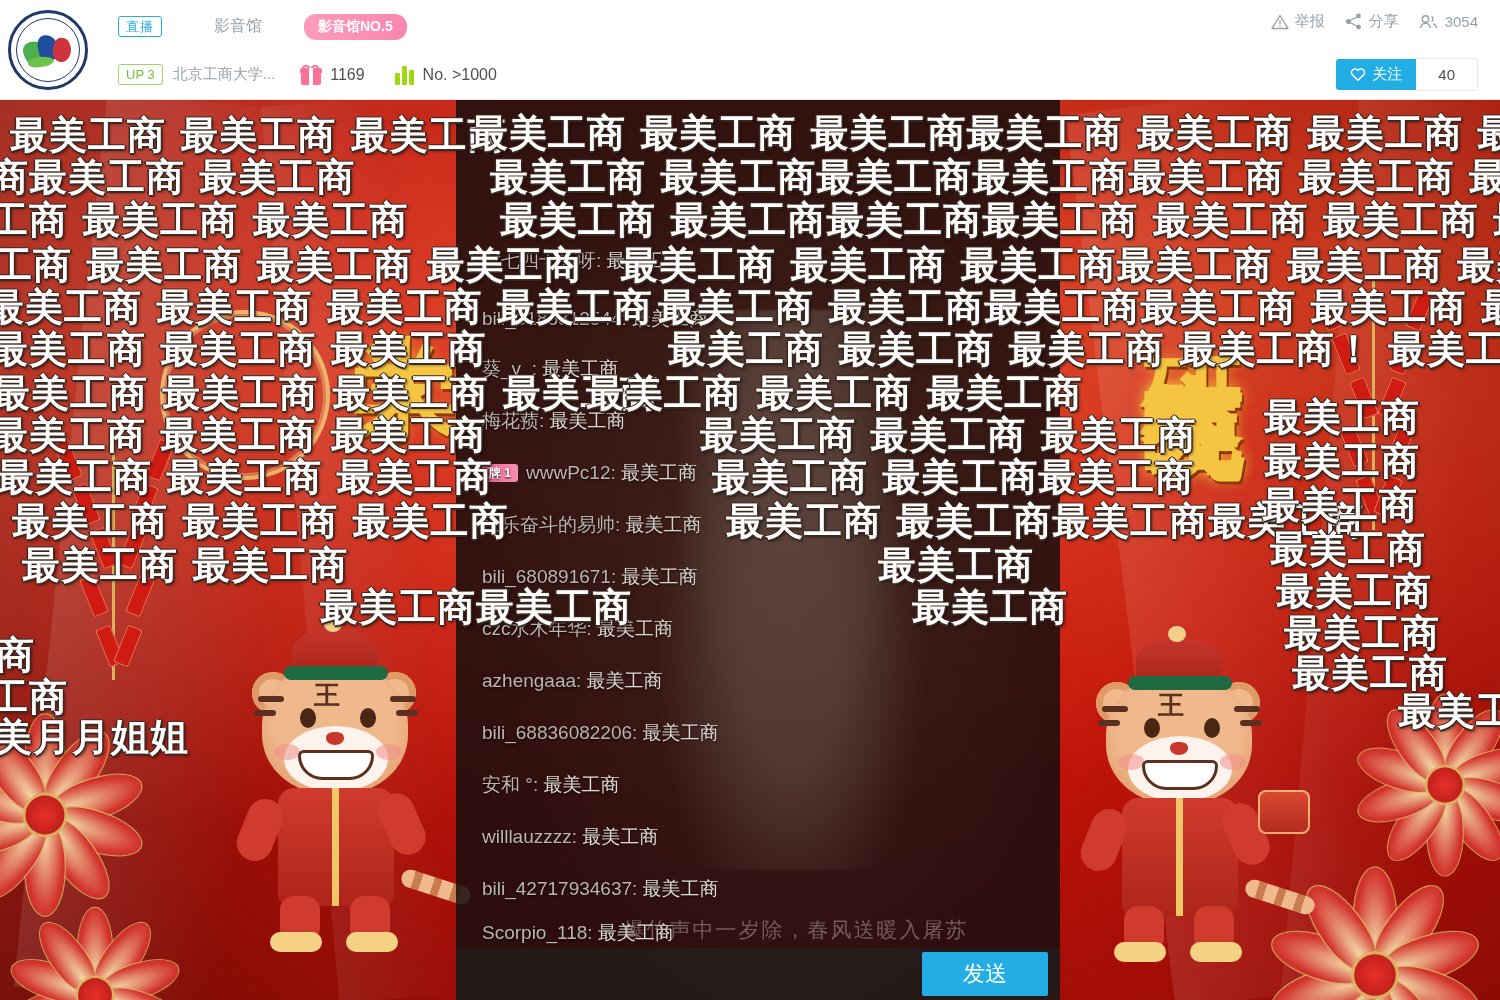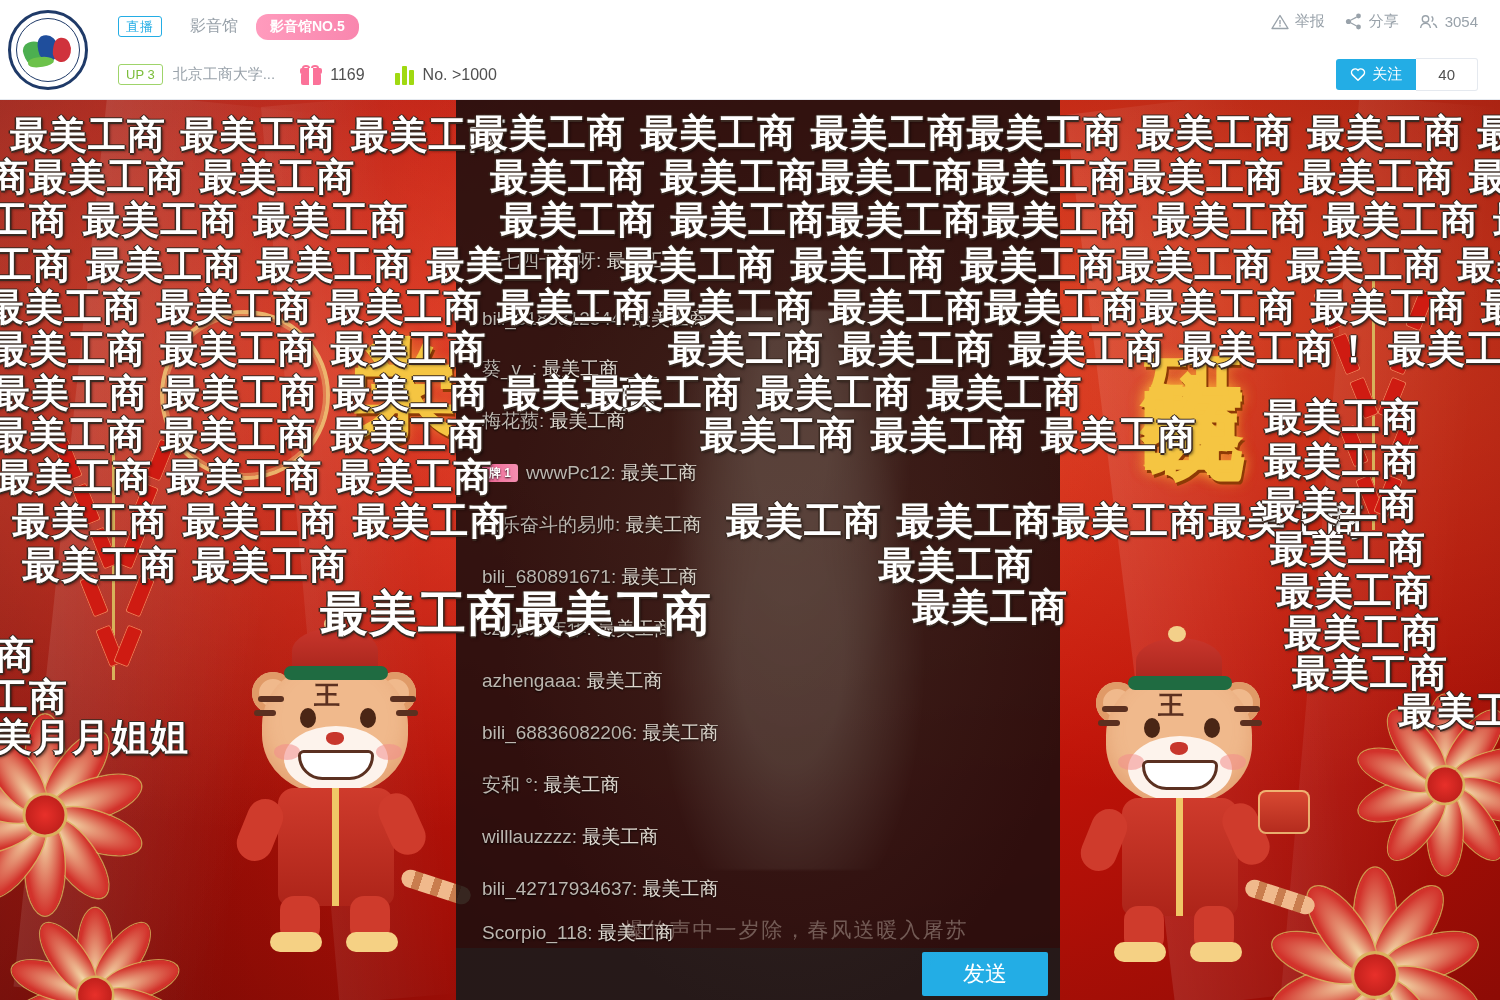--- a/index.html
+++ b/index.html
@@ -39,21 +39,21 @@
   }
   .logo-figs { position: relative; width: 48px; height: 34px; }
   .logo-figs i { position: absolute; border-radius: 40% 60% 50% 50%; display:block; }
   .lf1 { width: 22px; height: 24px; background:#4caf50; left: 0; top: 8px; transform: rotate(-22deg); }
   .lf2 { width: 20px; height: 26px; background:#1f4e9c; left: 14px; top: 2px; transform: rotate(-8deg); }
   .lf3 { width: 18px; height: 24px; background:#d0323c; left: 29px; top: 5px; transform: rotate(10deg); }
   .lf4 { width: 26px; height: 10px; background:#6cc24a; left: 4px; top: 24px; border-radius: 50%; transform: rotate(-8deg); }
 
   .head-cols { flex: 1 1 auto; height: 100px; display: flex; flex-direction: column; justify-content: center; }
   .head-row { display: flex; align-items: center; height: 50px; padding-left: 22px; }
-  .head-row.row1 { padding-top: 4px; }
+  .head-row.row1 { padding-top: 4px; gap: 24px; }
 
   .live-badge {
     border: 1px solid #23ade5; color: #23ade5;
     font-size: 13px; padding: 2px 7px; border-radius: 3px;
     margin-right: 12px; line-height: 1.2; letter-spacing: 1px;
     background: #fff;
   }
   .room-title {
     font-size: 22px; color: #222; font-weight: 400; letter-spacing: .5px;
     white-space: nowrap;
@@ -599,25 +599,26 @@
         <div class="dm" style="left: 620px; top: 140px; font-size: 38px;">最美工商   最美工商 最美工商最美工商   最美工商 最美工商最</div>
         <div class="dm" style="left: -14px; top: 182px; font-size: 38px;">最美工商  最美工商  最美工商  最美工商</div>
         <div class="dm" style="left: 658px; top: 182px; font-size: 38px;">最美工商  最美工商最美工商最美工商   最美工商 最美工商最</div>
         <div class="dm" style="left: -10px; top: 224px; font-size: 38px;">最美工商  最美工商  最美工商</div>
         <div class="dm" style="left: 668px; top: 224px; font-size: 38px;">最美工商  最美工商 最美工商  最美工商！   最美工商</div>
         <div class="dm" style="left: -8px; top: 268px; font-size: 38px;">最美工商  最美工商  最美工商  最美工商</div>
         <div class="dm" style="left: 586px; top: 268px; font-size: 38px;">最美工商  最美工商 最美工商</div>
         <div class="dm" style="left: -10px; top: 310px; font-size: 38px;">最美工商  最美工商  最美工商</div>
         <div class="dm" style="left: 700px; top: 310px; font-size: 38px;">最美工商  最美工商 最美工商</div>
         <div class="dm" style="left: -4px; top: 352px; font-size: 38px;">最美工商  最美工商 最美工商</div>
+        <div class="dm" style="left: 712px; top: 352px; font-size: 38px;">最美工商 最美工商最美工商</div>
         <div class="dm" style="left: 12px; top: 396px; font-size: 38px;">最美工商  最美工商  最美工商</div>
         <div class="dm" style="left: 22px; top: 440px; font-size: 38px;">最美工商     最美工商</div>
         <div class="dm" style="left: 726px; top: 396px; font-size: 38px;">最美工商 最美工商最美工商最美工商</div>
         <div class="dm" style="left: 878px; top: 440px; font-size: 38px;">最美工商</div>
-        <div class="dm" style="left: 320px; top: 482px; font-size: 48px;">最美工商最美工商</div>
+        <div class="dm" style="left: 320px; top: 482px; font-size: 38px;">最美工商最美工商</div>
         <div class="dm" style="left: 912px; top: 482px; font-size: 38px;">最美工商</div>
         <div class="dm" style="left: -4px; top: 530px; font-size: 38px;">商</div>
         <div class="dm" style="left: -10px; top: 572px; font-size: 38px;">工商</div>
         <div class="dm" style="left: -6px; top: 612px; font-size: 38px;">美月月姐姐</div>
         <div class="dm" style="left: 1264px; top: 292px; font-size: 38px;">最美工商</div>
         <div class="dm" style="left: 1264px; top: 336px; font-size: 38px;">最美工商</div>
         <div class="dm" style="left: 1262px; top: 380px; font-size: 38px;">最美工商</div>
         <div class="dm" style="left: 1270px; top: 424px; font-size: 38px;">最美工商</div>
         <div class="dm" style="left: 1276px; top: 466px; font-size: 38px;">最美工商</div>
         <div class="dm" style="left: 1284px; top: 508px; font-size: 38px;">最美工商</div>

